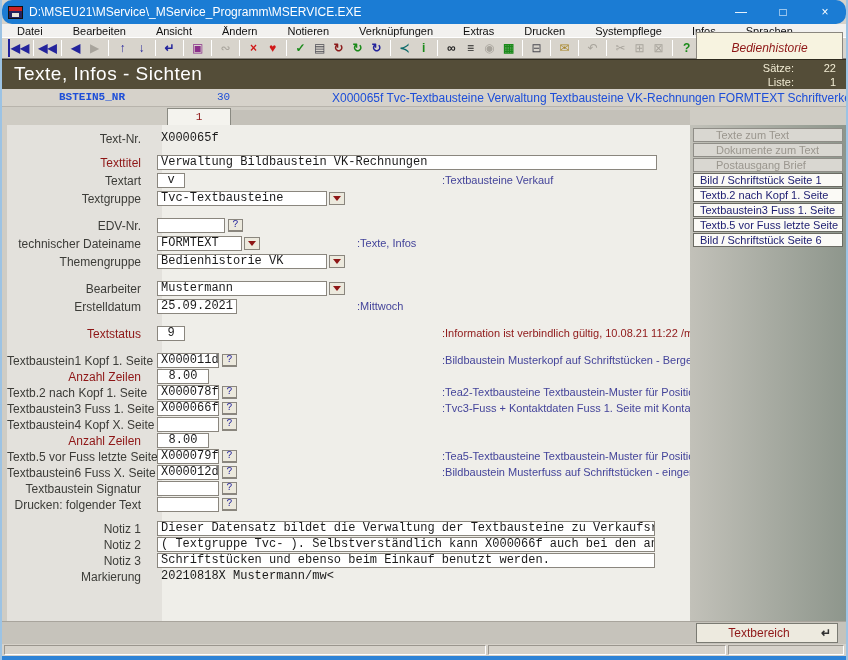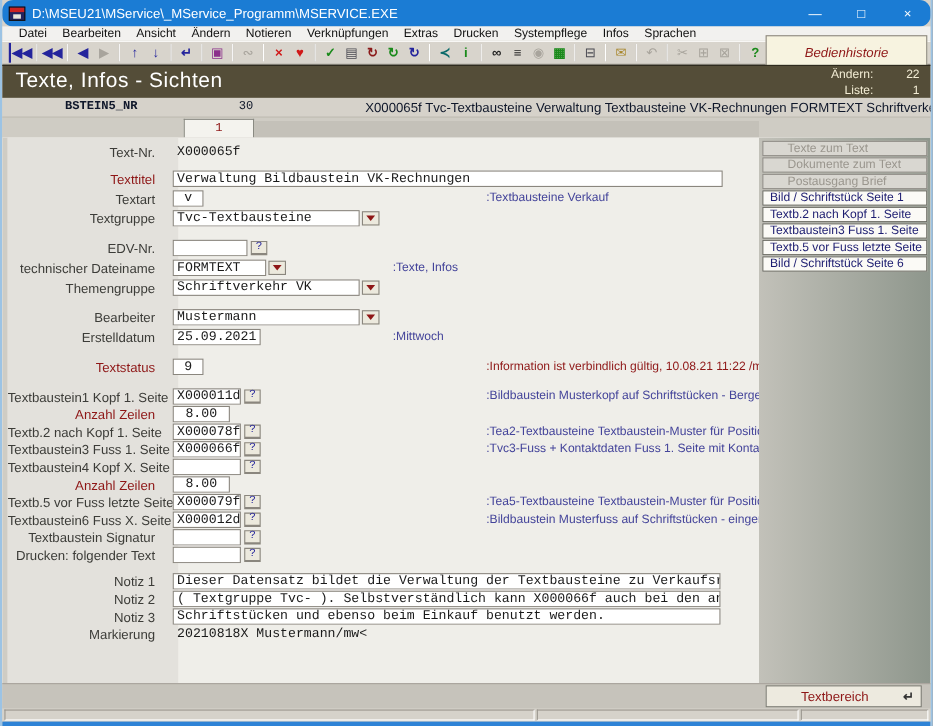--- a/index.html
+++ b/index.html
@@ -13,21 +13,21 @@
               font-size:12px; padding-left:6px; flex:0 0 auto;border-radius:10px; }
   .appicon { width:15px; height:13px; background:#24245e; border:1px solid #111;
              margin-right:6px; position:relative; }
   .appicon::before { content:""; position:absolute; left:0; right:0; top:0; height:4px; background:#c22; }
   .appicon::after { content:""; position:absolute; left:3px; right:3px; top:6px; height:4px; background:#e8e6da; }
   .title-text { flex:1; white-space:nowrap; overflow:hidden; }
   .win-controls { display:flex; height:100%; }
   .win-btn { width:42px; display:flex; align-items:center; justify-content:center; font-size:12px; }
   
   .menubar { height:13px; background:#f2f1ef; display:flex; align-items:center; font-size:11px;
-             color:#111; padding-left:8px; gap:0; flex:0 0 auto; }
+             color:#111; padding-left:8px; gap:16px; flex:0 0 auto; }
   .menu-item { padding:0 7px; white-space:nowrap; }
   
   .toolbar { height:22px; background:#d8d4cc; border-top:1px solid #fff; border-bottom:1px solid #8a867e;
              display:flex; align-items:center; padding-left:6px; font-size:12px; flex:0 0 auto; }
   .tbi { display:inline-flex; align-items:center; justify-content:center; min-width:19px; height:18px;
          font-size:12px; line-height:18px; }
   .tsep { width:1px; height:16px; background:#9a968e; border-right:1px solid #fff; margin:0 4px; }
   .c-blue { color:#24249c; font-weight:bold; }
   .c-dis { color:#a8a49c; }
   .c-red { color:#d01818; font-weight:bold; }
@@ -44,21 +44,21 @@
               align-items:center; justify-content:center;font-style:italic; }
   
   .band { height:30px; background:#544d38; border-top:1px solid #2e2a1e; color:#fff; position:relative; flex:0 0 auto; }
   .band-title { position:absolute; left:12px; top:3px; font-size:19px; letter-spacing:0.5px; }
   .band-right { position:absolute; right:10px; top:1px; font-size:11px; color:#f2ecd4; }
   .band-right .line { display:flex; justify-content:flex-end; height:14px; align-items:center; }
   .hl { margin-right:16px; }
   .hv { width:26px; text-align:right; }
   
   .recordbar { height:18px; background:#d6d2ca; border-bottom:1px solid #b8b4ac; position:relative;
-               color:#0f172a; flex:0 0 auto;padding-left:33px; }
+               color:#1d4ed8; flex:0 0 auto;padding-left:33px; }
   .rec-field { position:absolute; left:57px; top:2px; font-family:"Liberation Mono", monospace; font-size:11px; font-weight:bold; }
   .rec-idx { position:absolute; left:215px; top:2px; font-family:"Liberation Mono", monospace; font-size:11px; }
   .rec-sum { position:absolute; left:330px; top:2px; font-size:12px; white-space:nowrap; }
   
   .tabrow { height:18px; background:#cfccc4; position:relative; flex:0 0 auto; }
   .tab { position:absolute; left:165px; top:1px; width:64px; height:17px; background:#f4f3ee;
          border:1px solid #8a8a82; border-bottom:none; color:#8e1616; font-size:11px;
          display:flex; align-items:center; justify-content:center; font-family:"Liberation Mono", monospace; }
   .tabrest { position:absolute; left:229px; right:156px; top:3px; bottom:0; background:#c4c1b9; }
   
@@ -176,21 +176,21 @@
     <span class="tbi c-dis">⊠</span>
     <span class="tsep"></span>
     <span class="tbi c-green">?</span>
     <span class="hist-btn">Bedienhistorie</span>
   </div>
 
   <div class="band">
     <div class="band-title">Texte, Infos  -  Sichten</div>
     <div class="band-right">
       <div class="line">
-        <span class="hl">Ändern:</span>
+        <span class="hl">Sätze:</span>
         <span class="hv">22</span>
       </div>
       <div class="line">
         <span class="hl">Liste:</span>
         <span class="hv">1</span>
       </div>
     </div>
   </div>
 
   <div class="recordbar">
@@ -246,21 +246,21 @@
         <div class="lbl">technischer Dateiname</div>
         <div class="fld">
           <div class="tbox w85">FORMTEXT</div>
           <span class="dd"></span>
           <div class="note" style="left:200px">:Texte, Infos</div>
         </div>
       </div>
       <div class="row g18">
         <div class="lbl">Themengruppe</div>
         <div class="fld">
-          <div class="tbox w170">Schriftverkehr VK</div>
+          <div class="tbox w170">Bedienhistorie VK</div>
           <span class="dd"></span>
         </div>
       </div>
       <div class="row g28">
         <div class="lbl">Bearbeiter</div>
         <div class="fld">
           <div class="tbox w170">Mustermann</div>
           <span class="dd"></span>
         </div>
       </div>

